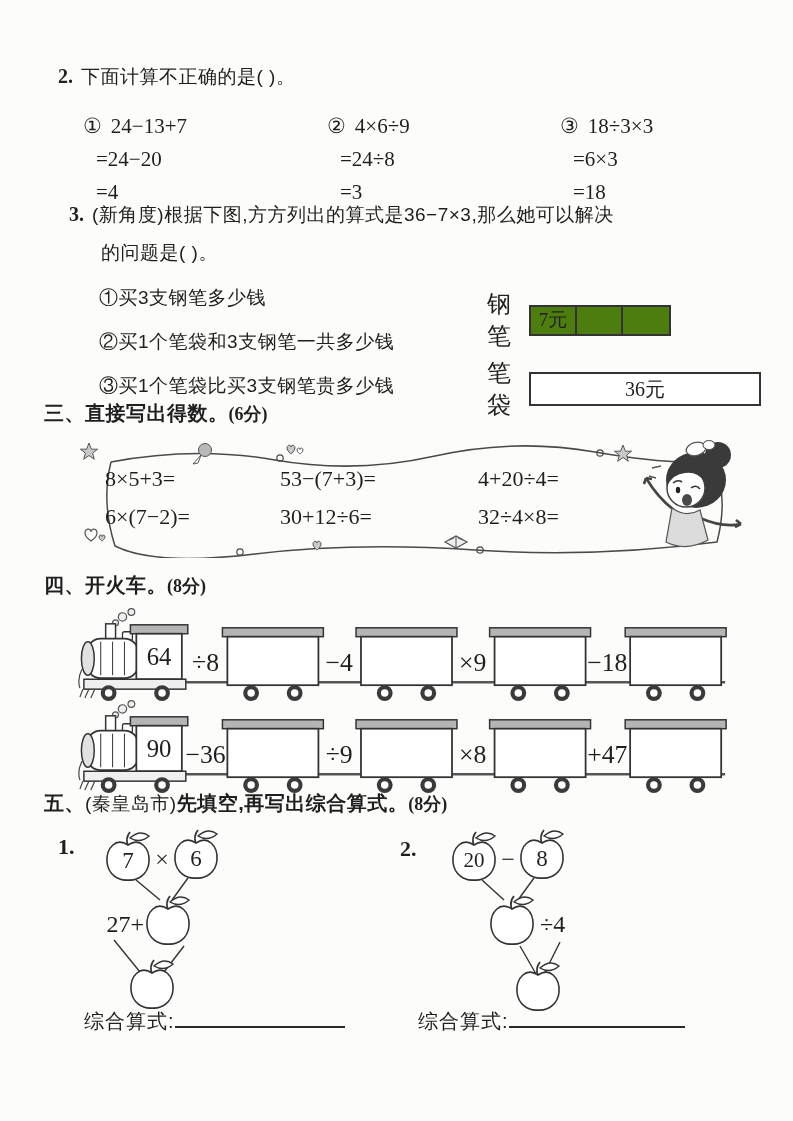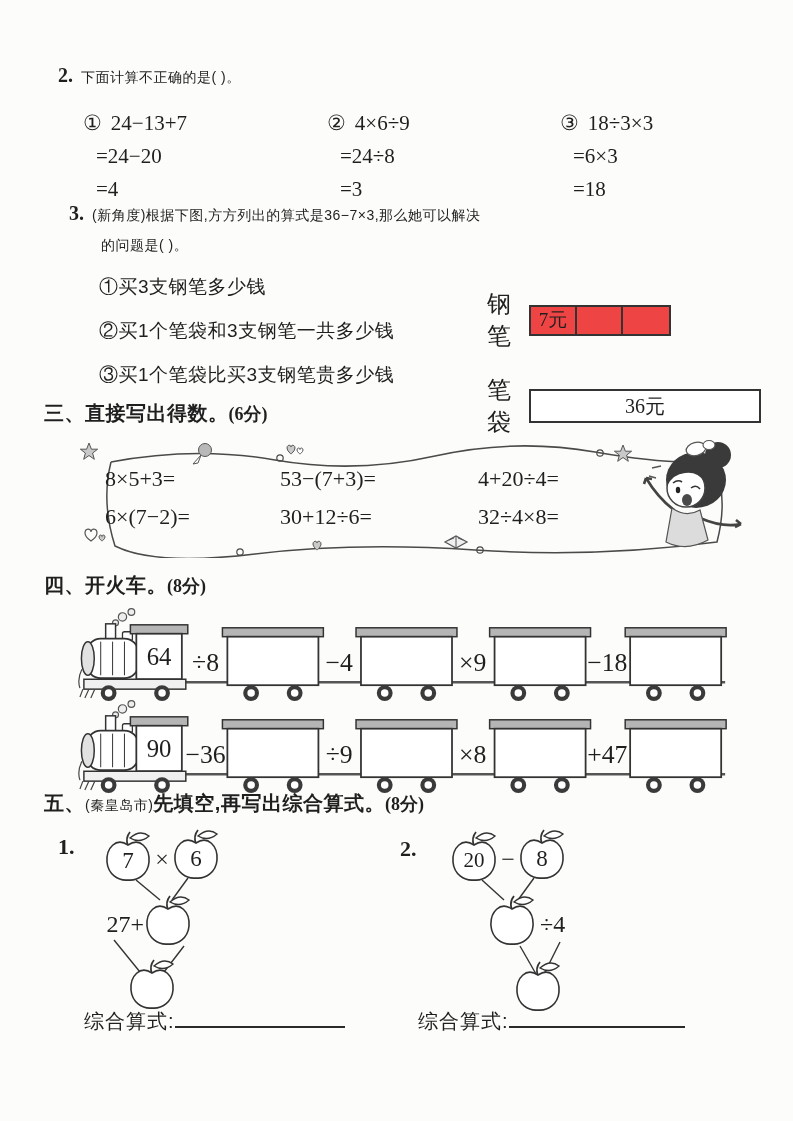--- a/index.html
+++ b/index.html
@@ -1,35 +1,35 @@
 <!DOCTYPE html>
 <html><head>
 <meta charset="utf-8">
 <style>
   html,body{margin:0;padding:0;background:#e8e8e8}
   .page{position:relative;width:793px;height:1121px;background:#fcfcfa;
         font-family:"Liberation Sans",sans-serif;color:#1f1f1f;overflow:hidden;margin:0 auto}
   .abs{position:absolute}
   .serif{font-family:"Liberation Serif",serif}
   .b{font-weight:700}
-  .cn{font-size:14px;letter-spacing:.5px}
+  .cn{font-size:19px;letter-spacing:.5px}
   .qnum{font-family:"Liberation Serif",serif;font-weight:700;font-size:20px;margin-right:8px}
   .sec-title{font-size:20px;font-weight:700;letter-spacing:.5px}
   .pts{font-family:"Liberation Serif",serif;font-weight:700;font-size:18px}
   .tag{font-weight:400}
   
   .q2col{position:absolute;top:0;white-space:nowrap}
   .exprline{font-family:"Liberation Serif",serif;font-size:21px}
   .circ{margin-right:9px;font-size:21px}
   .step{font-family:"Liberation Serif",serif;font-size:21px;margin-left:13px;margin-top:8px}
   
   .q3opt{display:block;height:44px;line-height:44px;font-size:19px;letter-spacing:.5px}
   .trow{display:flex;align-items:center}
   .tlabel{width:42px;font-size:24px;letter-spacing:1px}
-  .tbar1{display:flex;border:2px solid #333;height:27px;width:138px;background:#ef4444}
+  .tbar1{display:flex;border:2px solid #333;height:27px;width:138px;background:#4d7c0f}
   .tcell{width:46px;display:flex;align-items:center;justify-content:center;
          font-family:"Liberation Serif",serif;font-size:19px;border-right:2px solid #333;box-sizing:border-box}
   .tcell:last-child{border-right:none}
   .tbar2{border:2px solid #333;height:30px;width:228px;background:#fff;display:flex;
          align-items:center;justify-content:center;font-family:"Liberation Serif",serif;font-size:20px}
   
   .expr{position:absolute;font-family:"Liberation Serif",serif;font-size:22px;white-space:nowrap}
   
   .ans-label{font-size:20px;letter-spacing:1px}
   .blank{display:inline-block;border-bottom:2px solid #2a2a2a;height:15px;vertical-align:baseline}
@@ -114,21 +114,21 @@
 
     <div class="abs" style="left:418px;top:86px">
       <div class="trow">
         <span class="tlabel">钢笔</span>
         <div class="tbar1">
           <span class="tcell">7元</span>
           <span class="tcell"></span>
           <span class="tcell"></span>
         </div>
       </div>
-      <div class="trow" style="margin-top:22px">
+      <div class="trow" style="margin-top:5px">
         <span class="tlabel">笔袋</span>
         <div class="tbar2">
           <span>36元</span>
         </div>
       </div>
     </div>
   </div>
 
   <div class="abs" style="left:44px;top:400px">
     <span class="sec-title">三、直接写出得数。</span><span class="pts">(6分)</span>

